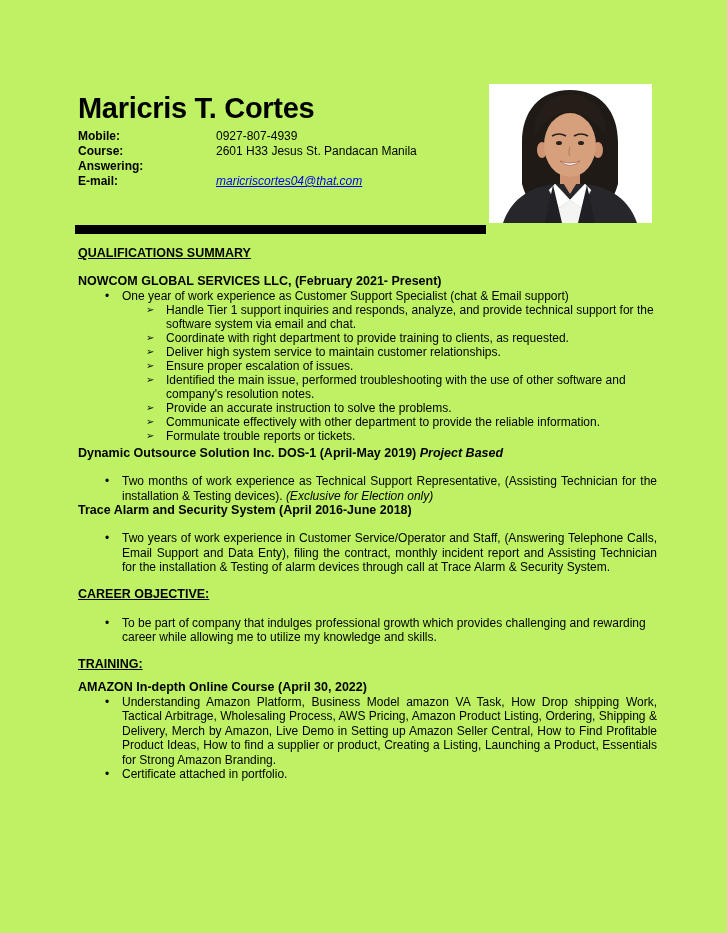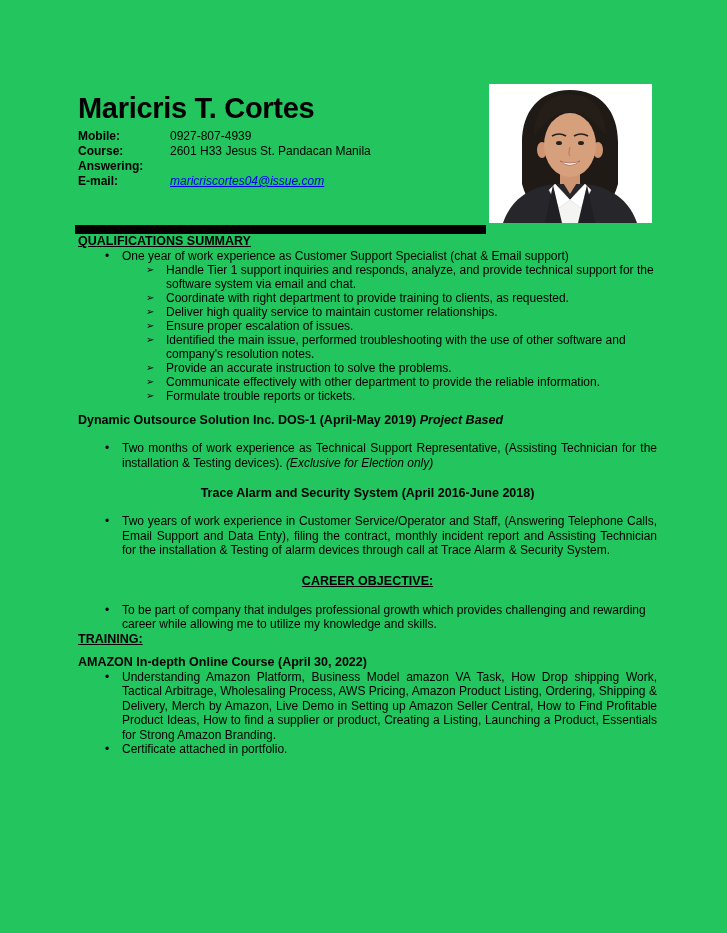--- a/index.html
+++ b/index.html
@@ -1,52 +1,52 @@
 <!DOCTYPE html>
 <html><head>
 <meta charset="utf-8">
 <style>
   html,body{margin:0;padding:0;background:#e8e8e8;}
   .page{
     position:relative;
     width:727px;height:933px;
-    background:#22c55e;
+    background:#bef264;
     margin:0 auto;
     font-family:"Liberation Sans", sans-serif;
     color:#000;
     overflow:hidden;
   }
   .content{
     position:absolute;
     left:78px;top:92px;width:579px;
     font-size:12px;line-height:14px;
   }
   .name{
     font-size:29px;font-weight:700;line-height:32px;margin:0 0 5px 0;
     letter-spacing:-0.3px;
   }
-  .contact-row{display:flex;line-height:15px;font-size:12px;}
+  .contact-row{display:flex;line-height:15px;font-size:12px;gap:46px;}
   .contact-label{width:92px;font-weight:700;flex:none;}
   .contact-value{}
   a.link-bold{color:#0000ee;font-weight:700;text-decoration:underline;}
   a.link-italic{color:#0000ee;font-style:italic;text-decoration:underline;}
   .black-bar{
     margin-left:-3px;margin-top:36px;
     width:411px;height:9px;background:#000;
   }
   .section-title{
-    font-size:12.5px;font-weight:700;
+    margin-top:12px;font-size:12.5px;font-weight:700;
     text-decoration:underline;line-height:15px;
   }
   .job-heading{font-weight:700;font-size:12.5px;line-height:15px;}
   .job-heading .it{font-style:italic;}
-  .mt11{margin-top:10px;}
+  .mt11{margin-top:3px;}
   .mt13{margin-top:13px;}
   .mt14{margin-top:14px;}
-  .mt16{margin-top:16px;text-align:center;}
+  .mt16{}
   .mt29{}
   .mt9{margin-top:8px;}
   .b-row{display:flex;margin-left:27px;}
   .b-row .b-glyph{width:17px;flex:none;font-size:12px;}
   .b-row .b-text{width:535px;}
   .s-row{display:flex;margin-left:68px;}
   .s-row .s-glyph{width:20px;flex:none;font-size:10px;line-height:14px;}
   .s-row .s-text{width:491px;}
   .para{line-height:14.5px;}
   .justify{text-align:justify;}
@@ -109,42 +109,43 @@
     </div>
     <div class="contact-row">
       <span class="contact-label">Course:</span>
       <span class="contact-value">2601 H33 Jesus St. Pandacan Manila</span>
     </div>
     <div class="contact-row">
       <span class="contact-label">Answering:</span>
     </div>
     <div class="contact-row">
       <span class="contact-label">E-mail:</span>
-      <a href="#" class="link-italic">maricriscortes04@issue.com</a>
+      <a href="#" class="link-italic">maricriscortes04@that.com</a>
     </div>
 
     <div class="black-bar"></div>
 
     <div class="section-title">QUALIFICATIONS SUMMARY</div>
 
+    <div class="job-heading mt13">NOWCOM GLOBAL SERVICES LLC, (February 2021- Present)</div>
     <div class="b-row">
       <span class="b-glyph">•</span>
       <span class="b-text">One year of work experience as Customer Support Specialist (chat &amp; Email support)</span>
     </div>
     <div class="s-row">
       <span class="s-glyph">➢</span>
       <span class="s-text">Handle Tier 1 support inquiries and responds, analyze, and provide technical support for the software system via email and chat.</span>
     </div>
     <div class="s-row">
       <span class="s-glyph">➢</span>
       <span class="s-text">Coordinate with right department to provide training to clients, as requested.</span>
     </div>
     <div class="s-row">
       <span class="s-glyph">➢</span>
-      <span class="s-text">Deliver high quality service to maintain customer relationships.</span>
+      <span class="s-text">Deliver high system service to maintain customer relationships.</span>
     </div>
     <div class="s-row">
       <span class="s-glyph">➢</span>
       <span class="s-text">Ensure proper escalation of issues.</span>
     </div>
     <div class="s-row">
       <span class="s-glyph">➢</span>
       <span class="s-text">Identified the main issue, performed troubleshooting with the use of other software and company's resolution notes.</span>
     </div>
     <div class="s-row">

